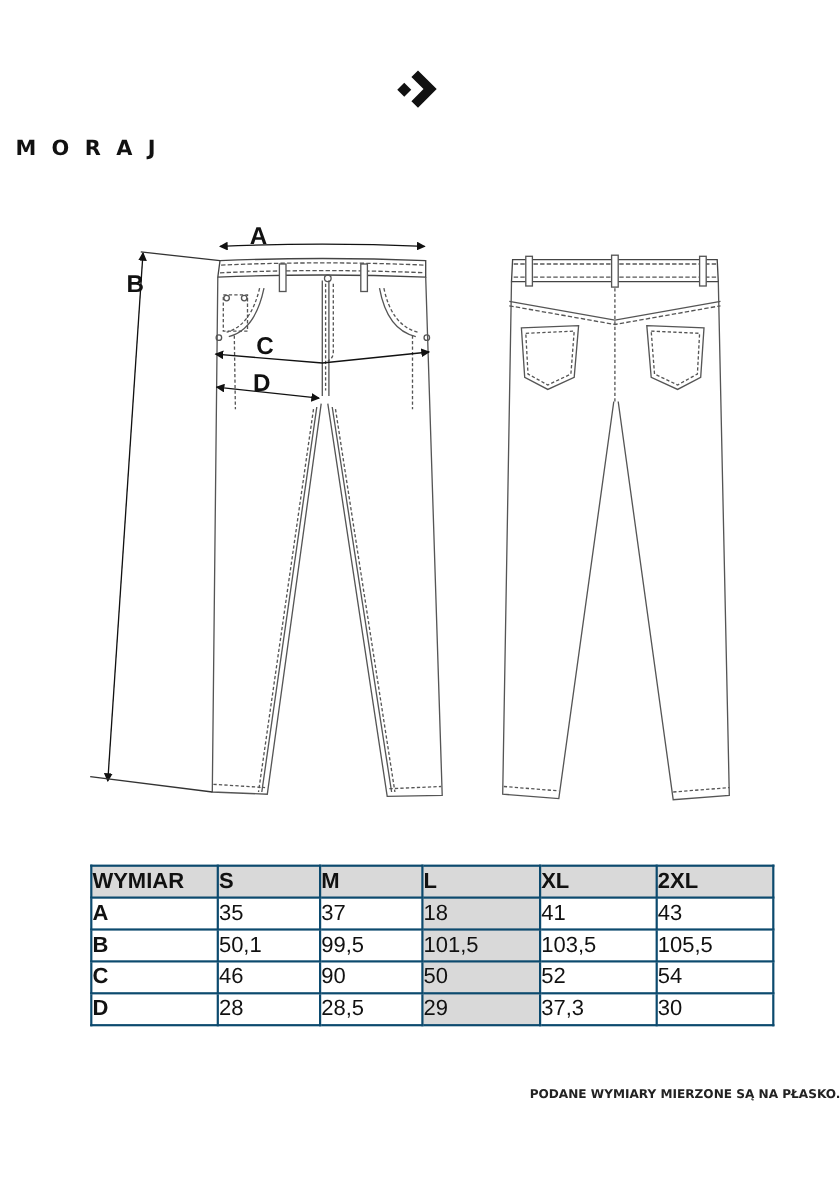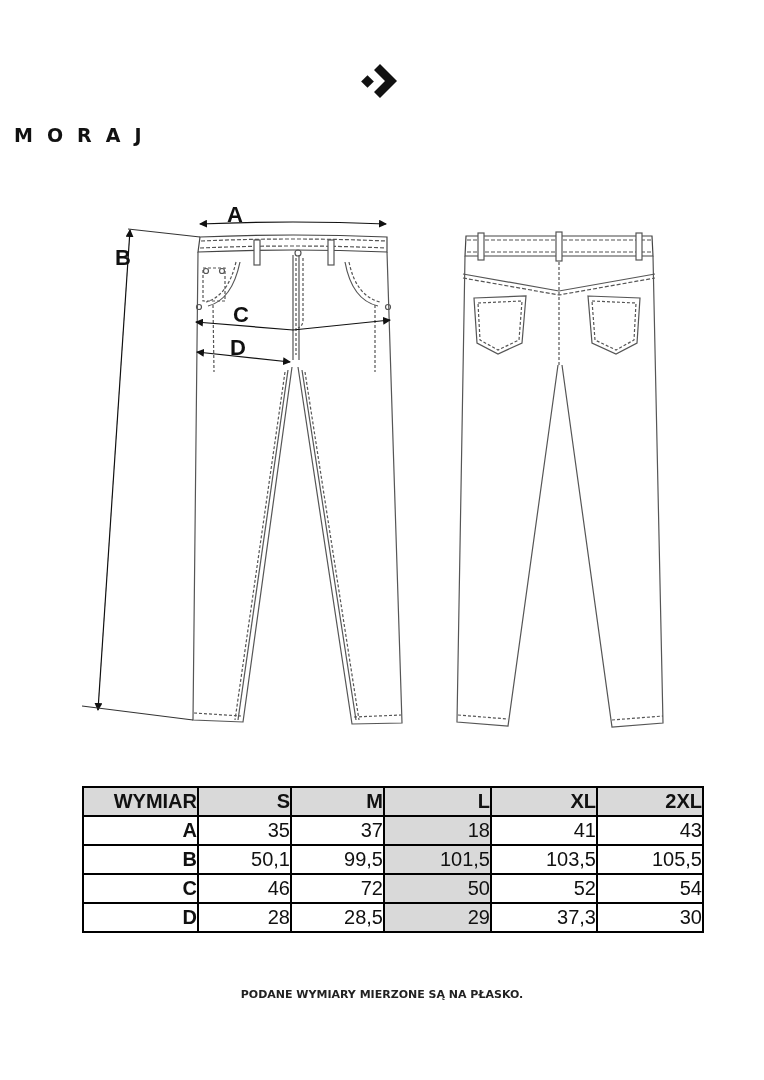--- a/index.html
+++ b/index.html
@@ -3,25 +3,25 @@
 <meta charset="utf-8">
 <style>
   html, body { margin:0; padding:0; background:#ffffff; }
   body { width:764px; height:1080px; position:relative; overflow:hidden; font-family:"Liberation Sans", sans-serif; color:#111; }
   .logo { position:absolute; left:0; top:62px; width:764px; text-align:center; }
   .logo svg { display:block; margin:0 auto; }
   .brand { position:absolute; left:0; top:124px; width:764px; font-family:"DejaVu Sans", sans-serif; font-weight:bold; font-size:19px; letter-spacing:14px; padding-left:14px; box-sizing:border-box; color:#111; }
   .drawing { position:absolute; left:0; top:0; }
   .dim-label { position:absolute; font-family:"Liberation Sans", sans-serif; font-weight:bold; font-size:22px; color:#111; }
   table.size { position:absolute; left:82px; top:786px; width:620px; border-collapse:collapse; table-layout:fixed; }
-  table.size th, table.size td { border:2px solid #000000; text-align:right; height:27px; padding:0; font-size:20px; }
+  table.size th, table.size td { border:2px solid #0c4a6e; text-align:left; height:27px; padding:0; font-size:20px; }
   table.size th { background:#d9d9d9; font-weight:bold; font-size:20px; }
   table.size td.rowhead { font-weight:bold; }
   table.size td.hl { background:#d9d9d9; }
-  .note { position:absolute; left:0; top:988px; width:764px; text-align:center; font-family:"DejaVu Sans", sans-serif; font-weight:bold; font-size:11px; color:#222; }
+  .note { position:absolute; left:0; top:988px; width:764px; text-align:right; font-family:"DejaVu Sans", sans-serif; font-weight:bold; font-size:11px; color:#222; }
 </style>
 </head>
 <body>
 
 <div class="logo">
   <svg width="44" height="42" viewBox="0 0 44 42">
     <rect x="3" y="15" width="9" height="9" fill="#111" transform="rotate(45 7.5 19.5)"></rect>
     <polygon points="20,2 37,19 20,36 14,30 25,19 14,8" fill="#111"></polygon>
   </svg>
 </div>
@@ -148,21 +148,21 @@
       <td class="rowhead">B</td>
       <td>50,1</td>
       <td>99,5</td>
       <td class="hl">101,5</td>
       <td>103,5</td>
       <td>105,5</td>
     </tr>
     <tr>
       <td class="rowhead">C</td>
       <td>46</td>
-      <td>72</td>
+      <td>90</td>
       <td class="hl">50</td>
       <td>52</td>
       <td>54</td>
     </tr>
     <tr>
       <td class="rowhead">D</td>
       <td>28</td>
       <td>28,5</td>
       <td class="hl">29</td>
       <td>37,3</td>

